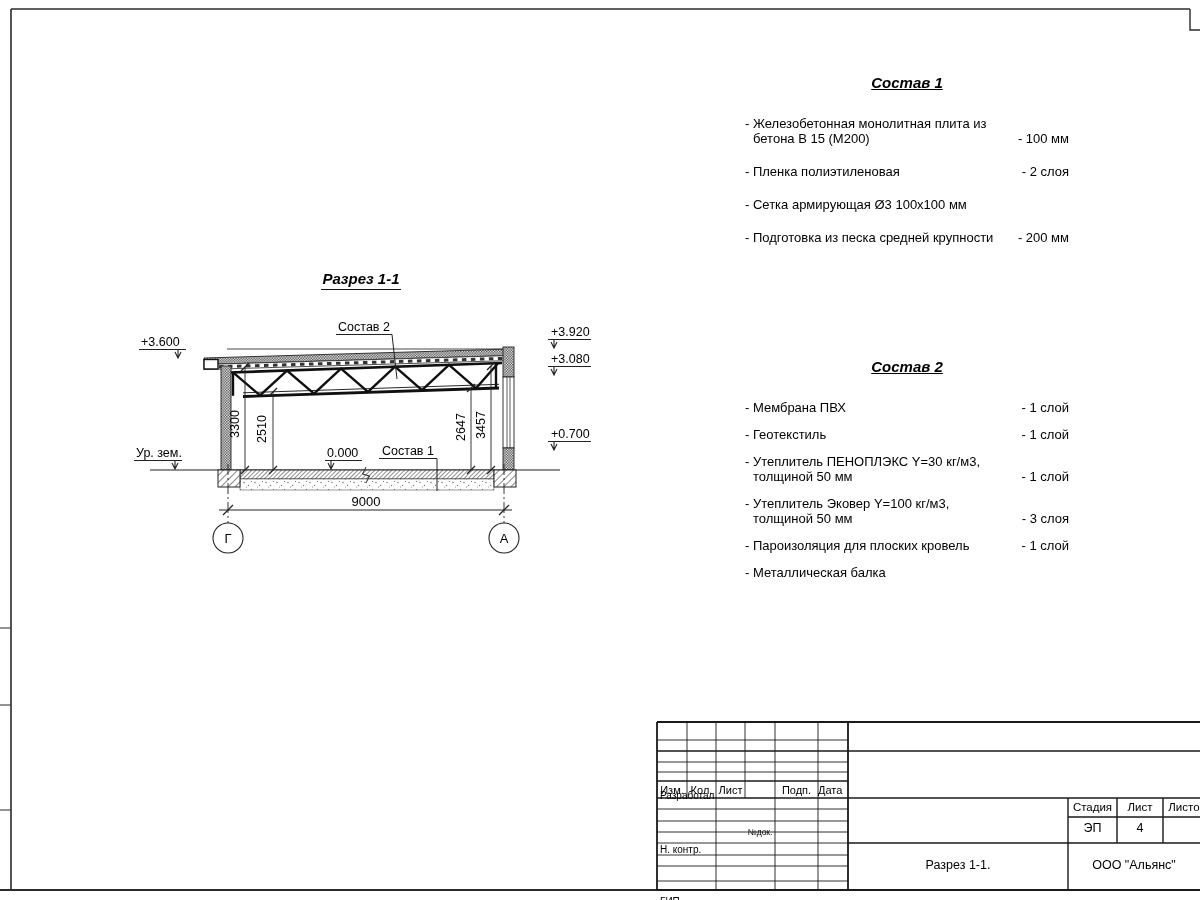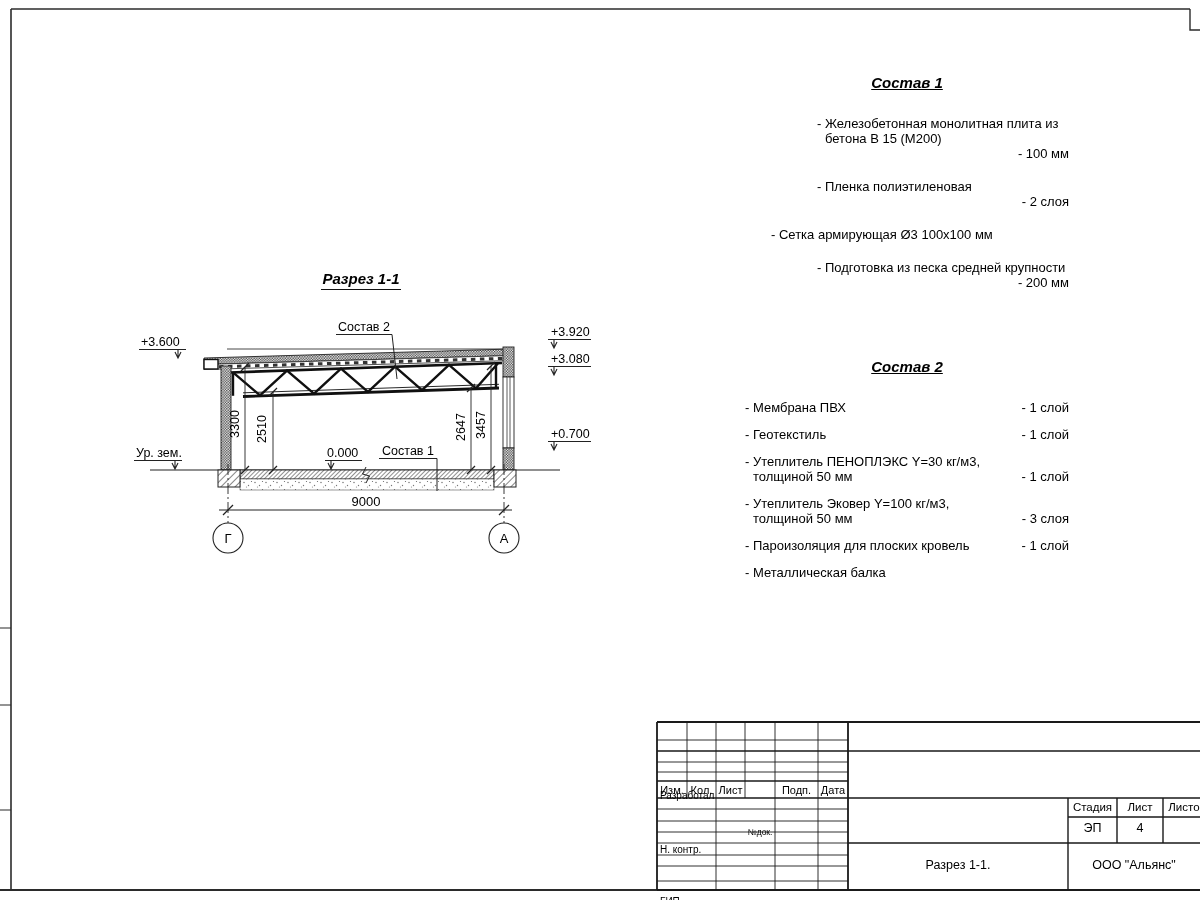--- a/index.html
+++ b/index.html
@@ -6,21 +6,21 @@
   .page{position:relative;width:1200px;height:900px;background:#ffffff;overflow:hidden;
         font-family:"Liberation Sans",sans-serif;color:#000;}
   svg text{font-family:"Liberation Sans",sans-serif;fill:#000;}
   .abs{position:absolute;}
   
   .compose{position:absolute;width:324px;}
   .compose-title{text-align:center;font-style:italic;text-decoration:underline;
                  font-size:15px;font-weight:bold;margin-bottom:25px;}
   .compose-row{display:flex;justify-content:space-between;align-items:flex-end;
                font-size:13px;line-height:15px;}
-  .s1 .compose-row{margin-bottom:18px;flex-direction:column;}
+  .s1 .compose-row{margin-bottom:18px;}
   .s2 .compose-row{margin-bottom:12px;}
   .cname{width:244px;padding-left:8px;text-indent:-8px;}
   .cval{white-space:nowrap;}
   
   .tb{position:absolute;font-size:11px;line-height:12px;}
   .tb.small{font-size:8.5px;}
   .tb.role{font-size:10px;}
   .tb.center{text-align:center;}
   .tb.big{font-size:12.5px;}
 </style>
@@ -239,21 +239,21 @@
       <span class="cval"></span>
     </div>
   </div>
 
   <div>
     <span class="tb center" style="left:657px;top:784px;width:30px;">Изм.</span>
     <span class="tb center" style="left:687px;top:784px;width:29px;">Кол.</span>
     <span class="tb center" style="left:716px;top:784px;width:29px;">Лист</span>
     <span class="tb small center" style="left:745px;top:826px;width:30px;">№док.</span>
     <span class="tb center" style="left:775px;top:784px;width:43px;">Подп.</span>
-    <span class="tb center" style="left:818px;top:784px;width:30px;">Дата</span>
+    <span class="tb center" style="left:818px;top:784px;width:16px;">Дата</span>
 
     <span class="tb role" style="left:660px;top:790px;">Разработал</span>
     <span class="tb role" style="left:660px;top:844px;">Н. контр.</span>
     <span class="tb role" style="left:660px;top:896px;">ГИП</span>
 
     <span class="tb center" style="left:1068px;top:801px;width:49px;font-size:11.5px;">Стадия</span>
     <span class="tb center" style="left:1117px;top:801px;width:46px;font-size:11.5px;">Лист</span>
     <span class="tb center" style="left:1163px;top:801px;width:48px;font-size:11.5px;">Листов</span>
     <span class="tb center big" style="left:1068px;top:822px;width:49px;">ЭП</span>
     <span class="tb center big" style="left:1117px;top:822px;width:46px;">4</span>

